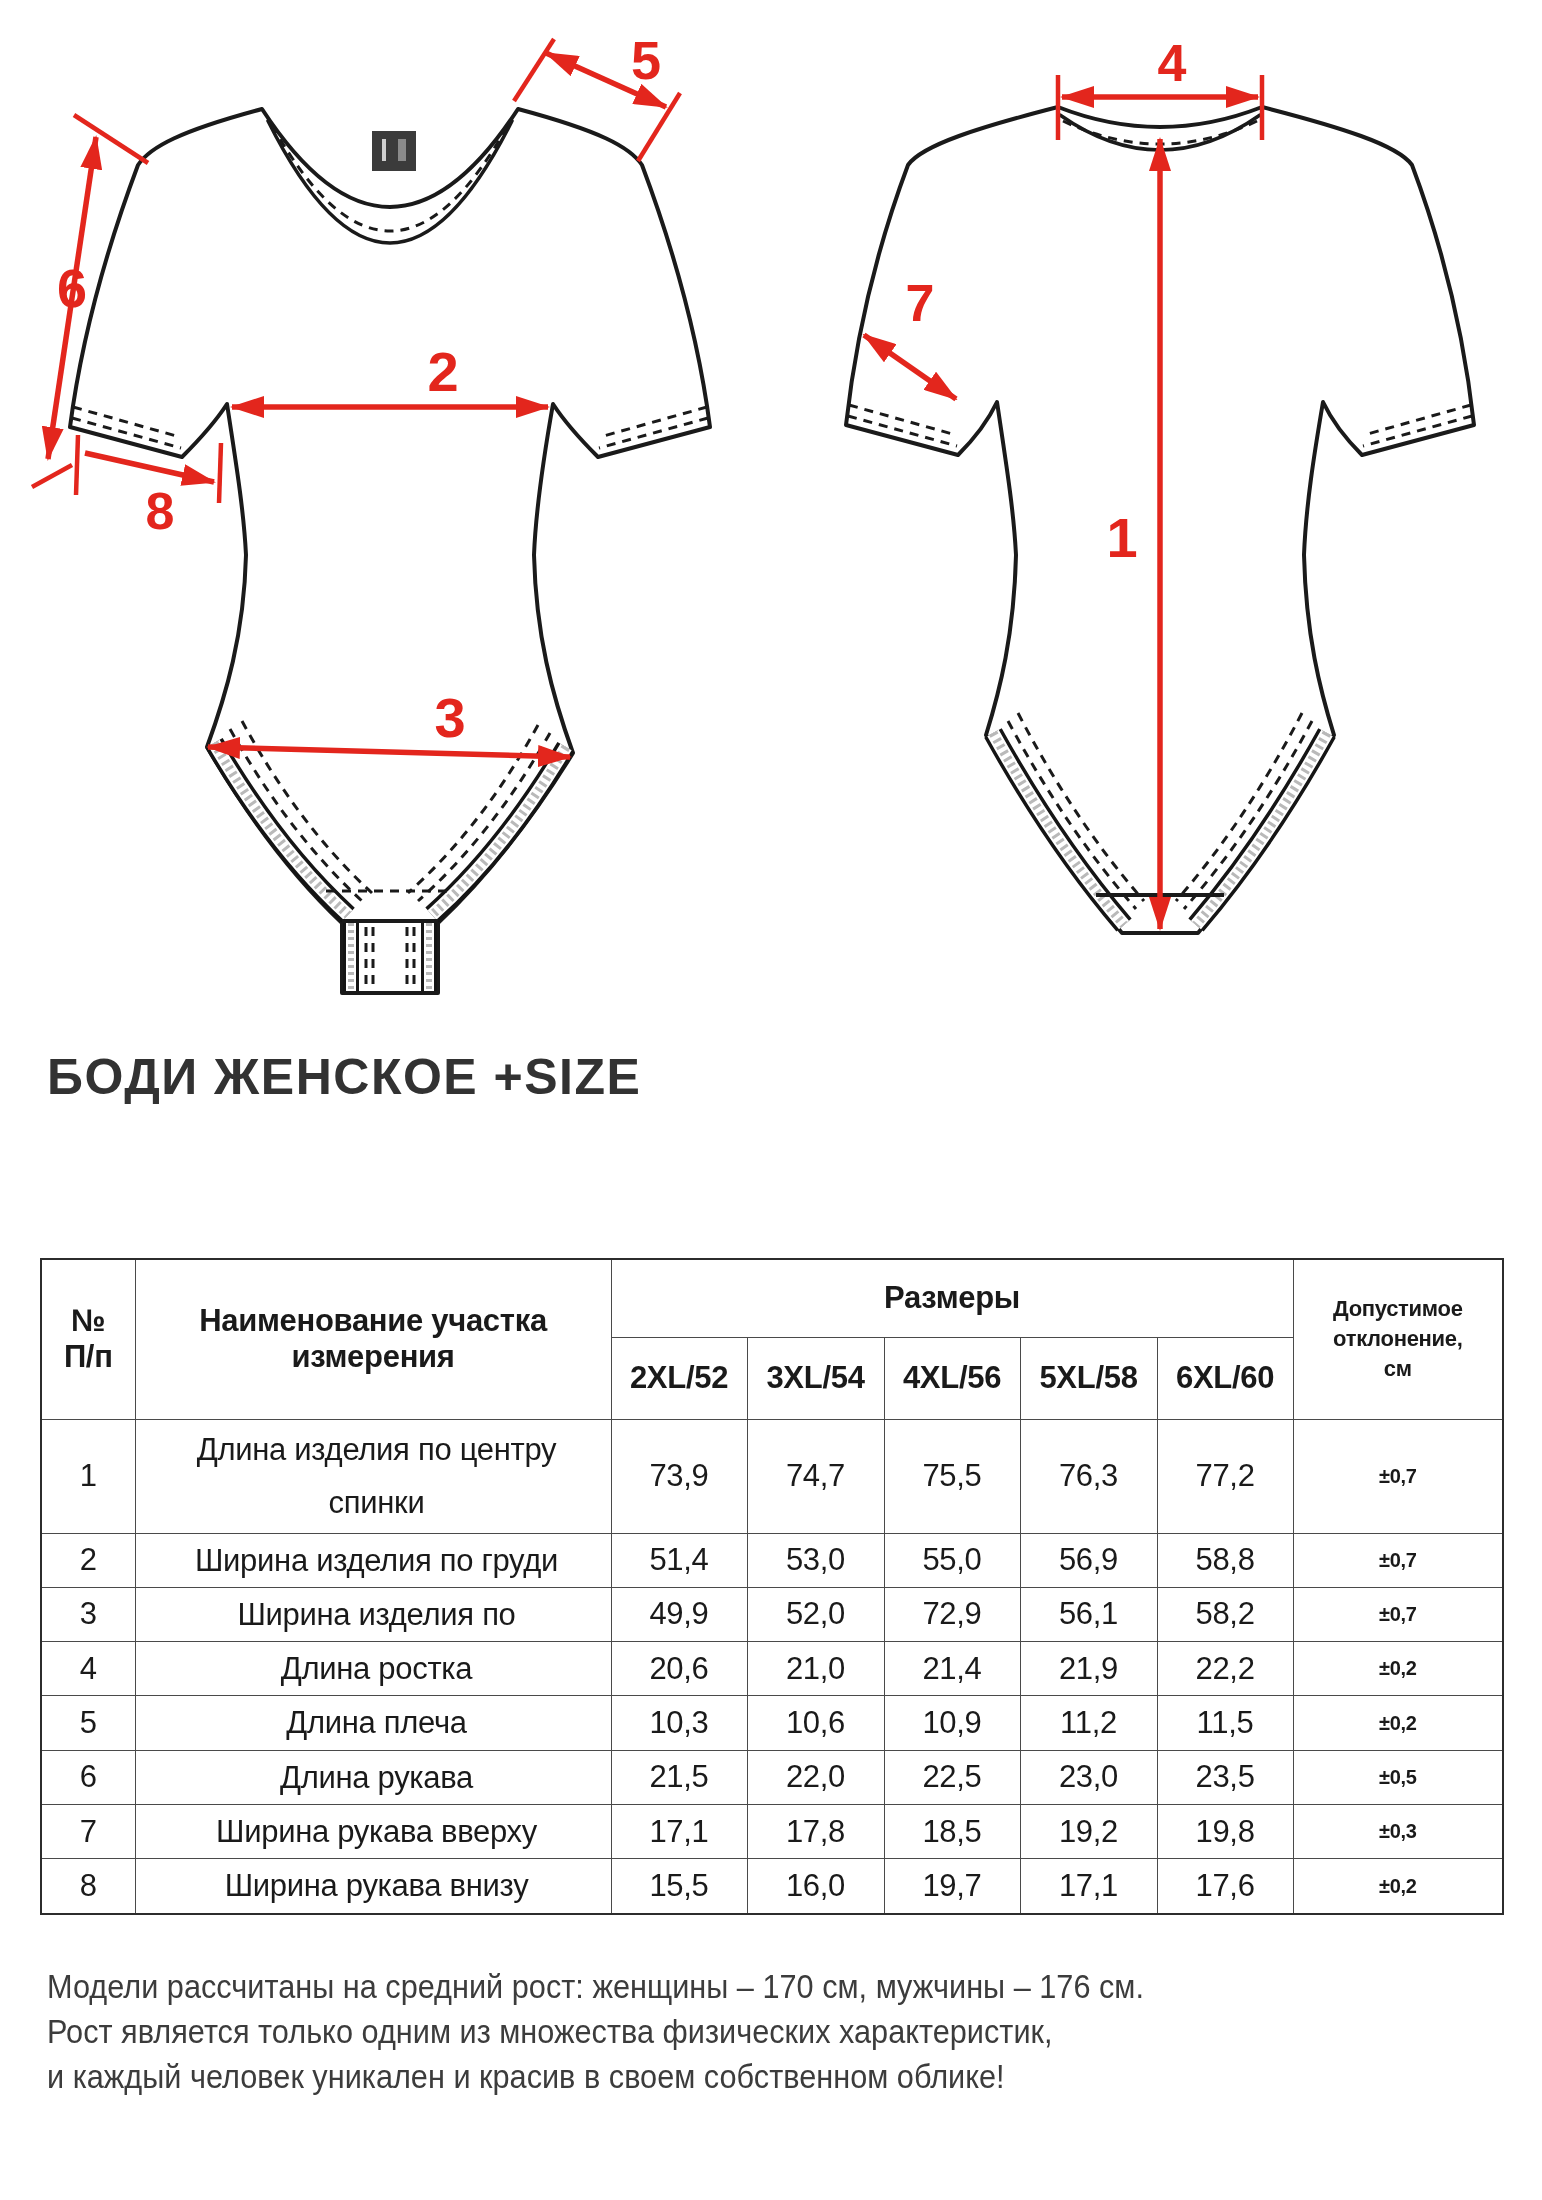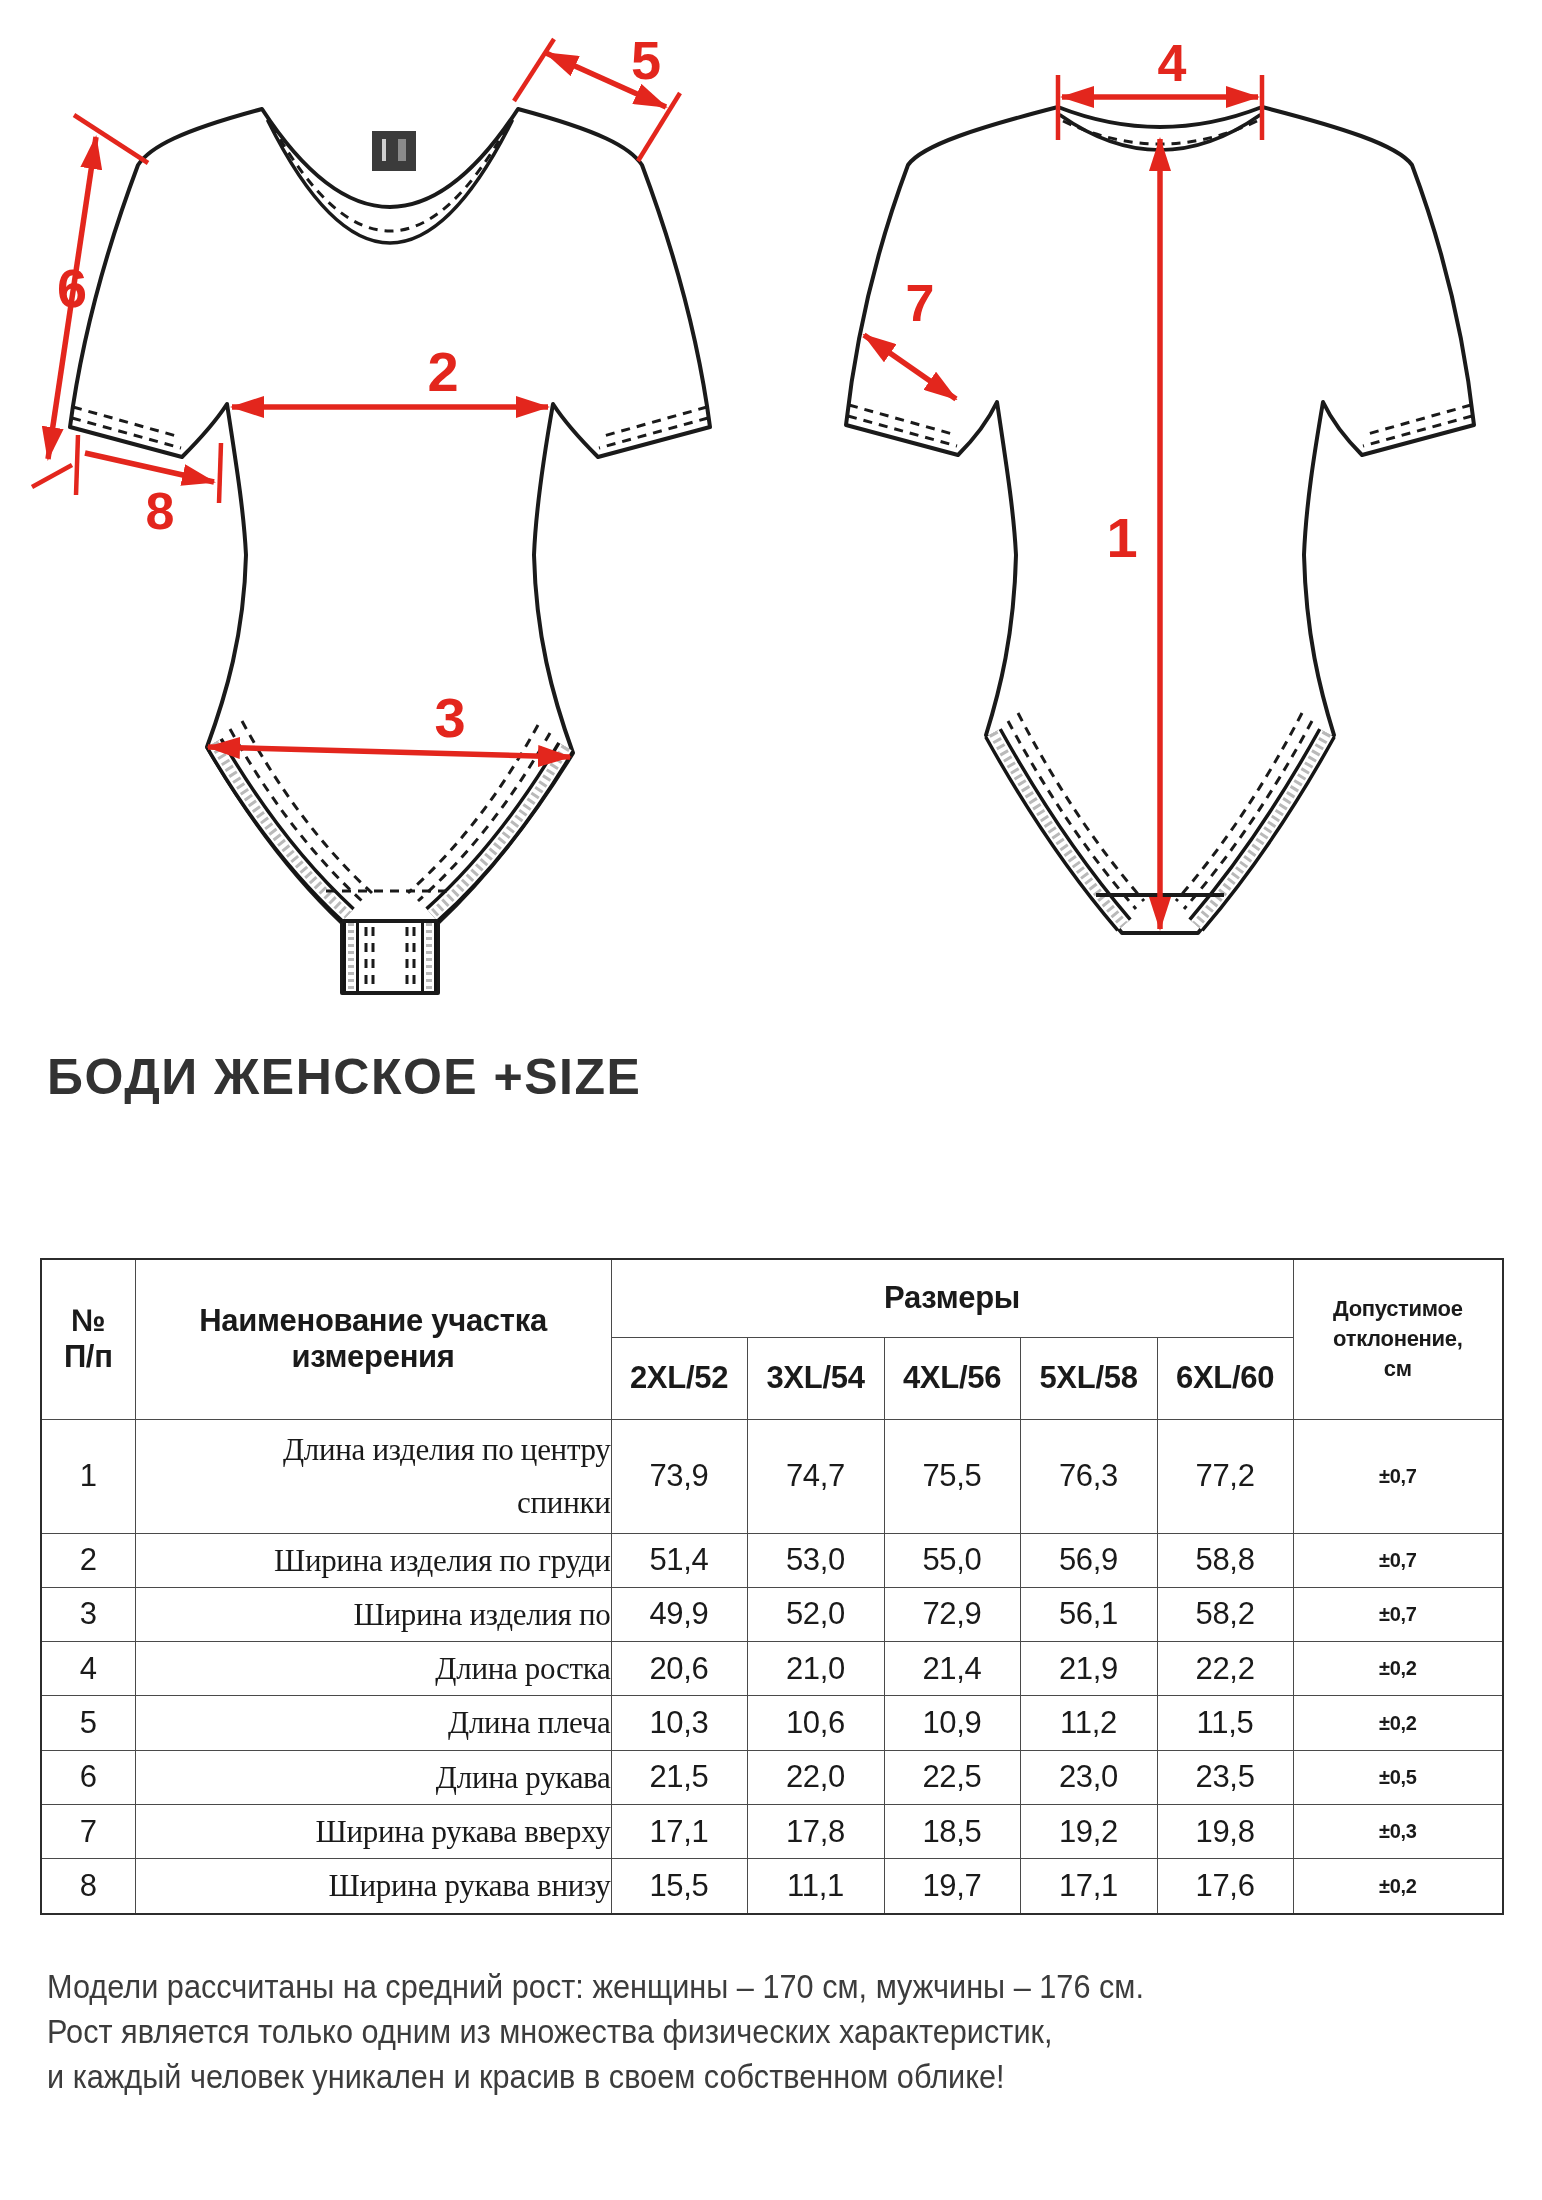--- a/index.html
+++ b/index.html
@@ -45,21 +45,21 @@
     padding:0;
   }
   #size-table thead tr.group-row{height:78px;}
   #size-table thead tr.sizes-row{height:82px;}
   #size-table thead th{font-size:31px;font-weight:bold;}
   #size-table thead th.tol-h{font-size:22px;line-height:1.38;}
   #size-table tbody tr{height:45px;}
   #size-table tbody tr:first-child{height:114px;}
   #size-table tbody td{font-size:31px;font-weight:normal;}
   #size-table tbody td.name-cell{
-    text-align:right;padding-left:7px;line-height:1.72;font-family:Liberation Serif, serif;
+    text-align:center;padding-left:7px;line-height:1.72;
   }
   #size-table tbody td.tol-cell{font-weight:bold;font-size:20px;}
 
   #footer-note{
     position:absolute;left:47px;top:1964px;
     font-size:33px;line-height:45px;color:#3c3c3c;
     transform:scaleX(0.93);transform-origin:left top;white-space:nowrap;
   }
 </style>
 </head>
@@ -339,21 +339,21 @@
           <td class="val-cell">17,8</td>
           <td class="val-cell">18,5</td>
           <td class="val-cell">19,2</td>
           <td class="val-cell">19,8</td>
           <td class="tol-cell">±0,3</td>
         </tr>
         <tr>
           <td class="num-cell">8</td>
           <td class="name-cell">Ширина рукава внизу</td>
           <td class="val-cell">15,5</td>
-          <td class="val-cell">11,1</td>
+          <td class="val-cell">16,0</td>
           <td class="val-cell">19,7</td>
           <td class="val-cell">17,1</td>
           <td class="val-cell">17,6</td>
           <td class="tol-cell">±0,2</td>
         </tr>
       </tbody>
   </table>
 
   <div id="footer-note">
     <div>Модели рассчитаны на средний рост: женщины – 170 см, мужчины – 176 см.</div>

